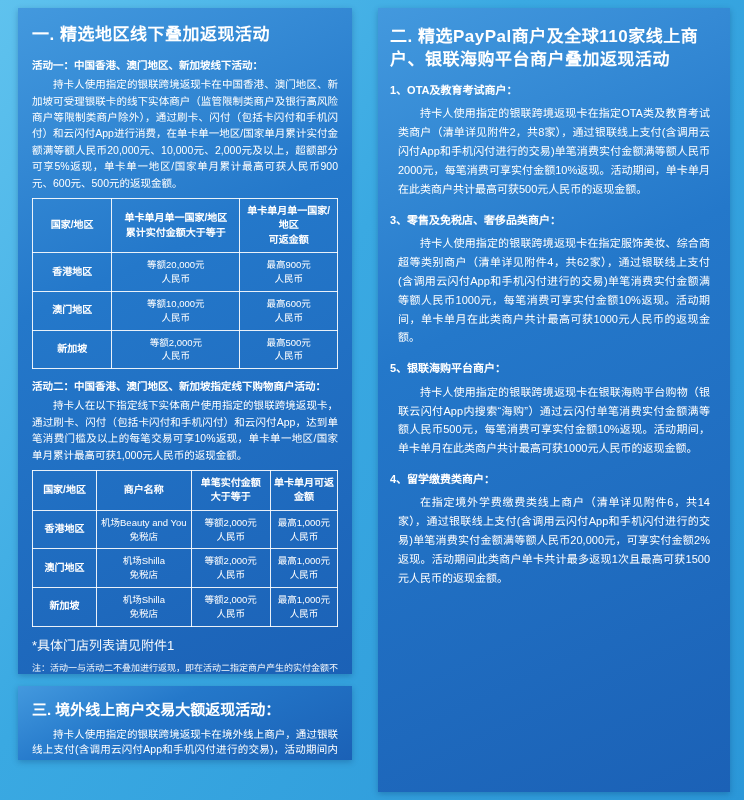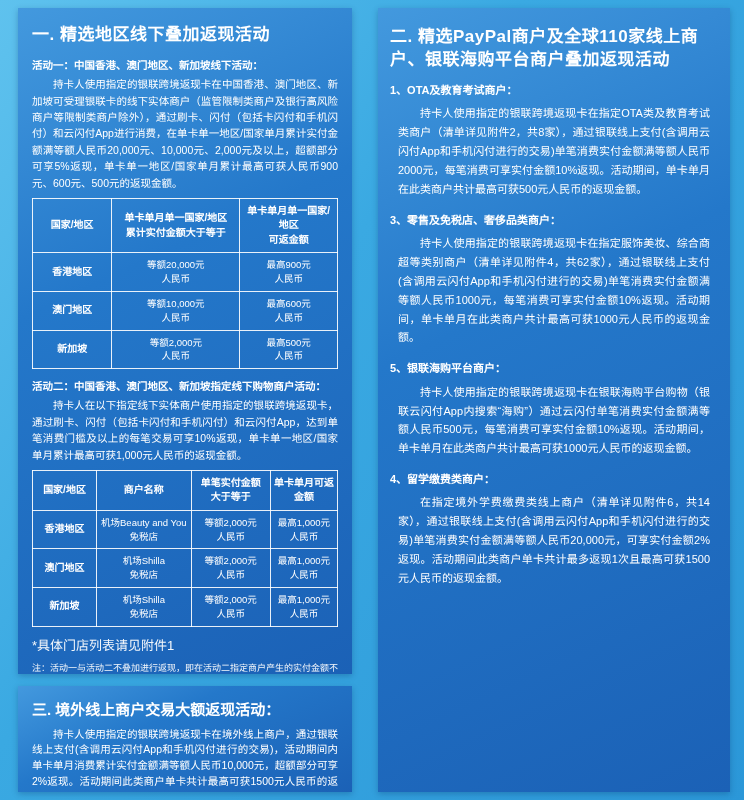--- a/index.html
+++ b/index.html
@@ -8,21 +8,21 @@
     position:relative;width:744px;height:800px;overflow:hidden;
     background:linear-gradient(125deg,#5fc2ee 0%,#3aa9e2 40%,#2b97d8 100%);
   }
   .panel{
     position:absolute;box-sizing:border-box;color:#fff;overflow:hidden;
     border-radius:0;
     background:linear-gradient(155deg,#4399de 0%,#2478ca 38%,#1b61b6 100%);
     box-shadow:0 2px 6px rgba(0,40,90,.28);
   }
   .panel-one{left:18px;top:8px;width:334px;height:666px;padding:10px 14px;}
-  .panel-three{left:18px;top:686px;width:334px;height:106px;padding:10px 14px;}
+  .panel-three{left:18px;top:686px;width:334px;height:74px;padding:10px 14px;}
   .panel-two{left:378px;top:8px;width:352px;height:784px;padding:12px 12px;}
   .sec-title{font-size:17px;font-weight:bold;letter-spacing:.5px;margin:6px 0 9px;line-height:1.35;}
   .sec-title-sm{font-size:15px;font-weight:bold;margin:4px 0 7px;line-height:1.3;}
   .bold-line{font-size:10.5px;font-weight:bold;line-height:1.75;}
   .body-p{font-size:10.5px;line-height:1.56;text-indent:2em;text-align:justify;margin:2px 0 7px;}
   .panel-two .body-p{font-size:11px;line-height:1.72;margin:4px 8px 12px;}
   .panel-two .bold-line{font-size:11px;margin-top:6px;}
   .panel-three .body-p{font-size:10.5px;line-height:1.52;margin:2px 0 0;}
   table{width:100%;border-collapse:collapse;margin:7px 0 8px;table-layout:fixed;}
   th,td{

